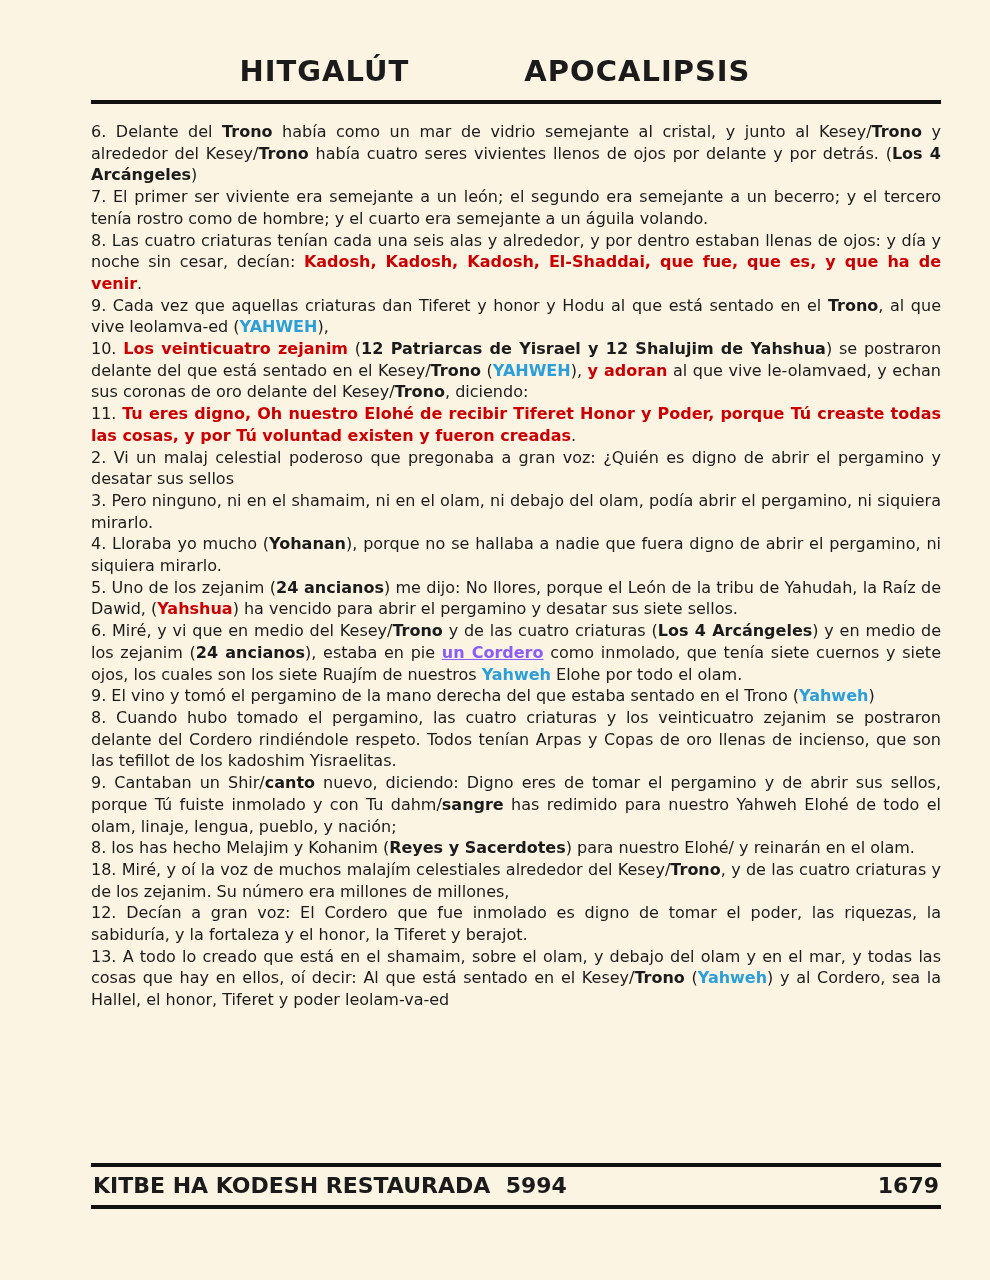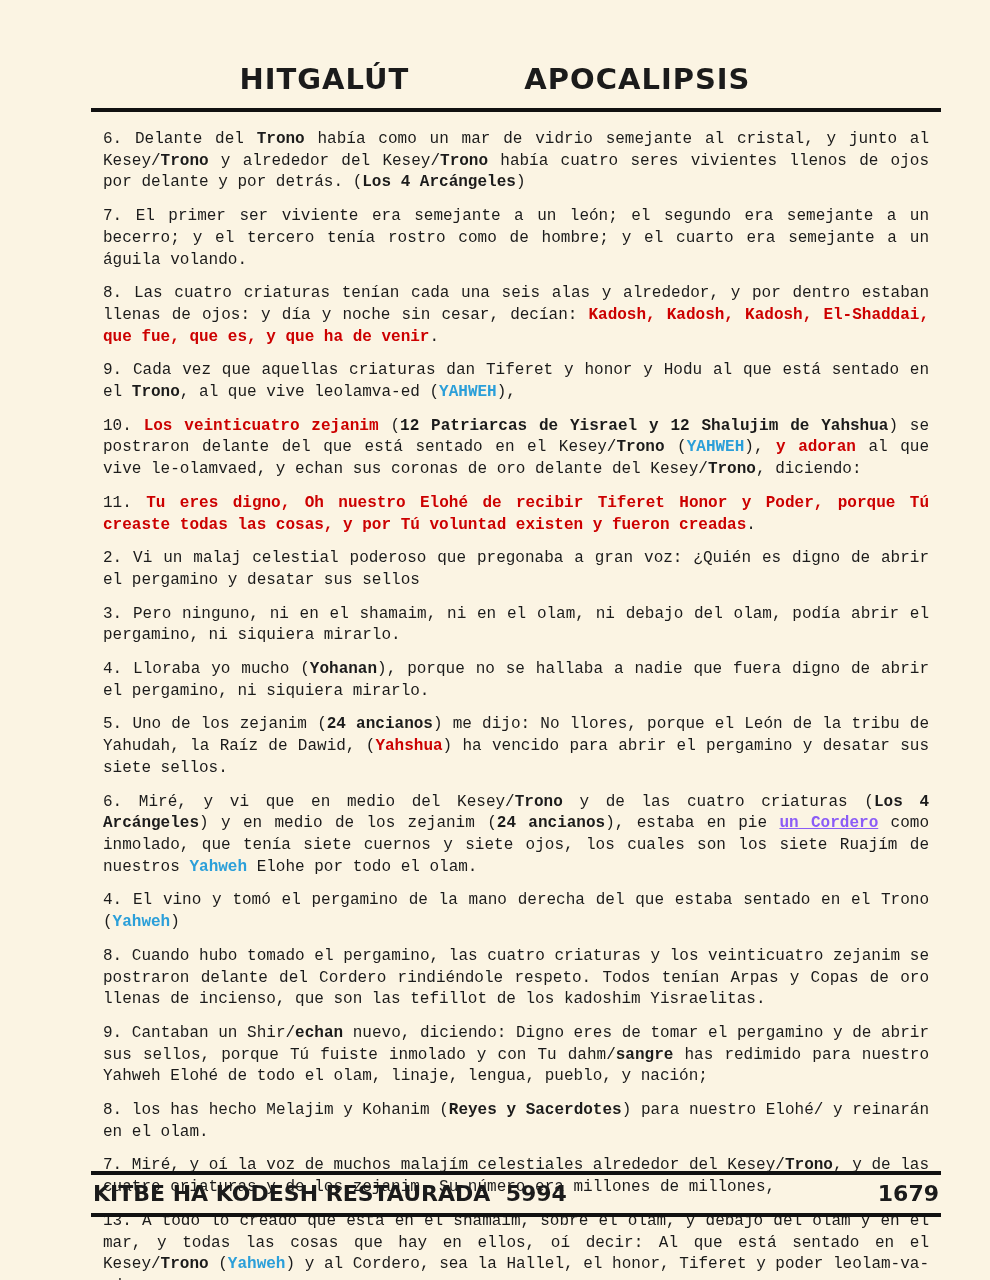--- a/index.html
+++ b/index.html
@@ -7,21 +7,21 @@
     width: 990px;
     height: 1280px;
     background: #FBF4E3;
     color: #1B1B1B;
     font-family: "DejaVu Sans", "Liberation Sans", sans-serif;
     position: relative;
     overflow: hidden;
   }
   .page {
     position: absolute;
-    left: 0; top: 8px;
+    left: 0; top: 0;
     width: 990px; height: 988px;
     box-sizing: border-box;
   }
   .header {
     display: flex;
     justify-content: center;
     gap: 115px;
     padding-top: 54px;
   }
   .title {
@@ -33,21 +33,21 @@
     height: 4px;
     background: #111;
     margin: 12px 49px 0 91px;
   }
   .body-text {
     margin: 17px 49px 0 91px;
     font-size: 16px;
     line-height: 21.7px;
     text-align: justify;
   }
-  .para { margin: 12px; font-family: Liberation Mono, monospace; }
+  .para { margin: 0; }
   .para.gap { margin-top: 22px; }
   .s-n  { font-weight: normal; color: #1B1B1B; }
   .s-b  { font-weight: bold;   color: #1B1B1B; }
   .s-r  { font-weight: bold;   color: #CC0000; }
   .s-bl { font-weight: bold;   color: #2B9FD9; }
   .s-ru { font-weight: bold;   color: #8b5cf6; text-decoration: underline; }
   .footer {
     position: absolute;
     left: 91px;
     right: 49px;
@@ -81,25 +81,26 @@
       <p class="para"><span class="s-n">7. El primer ser viviente era semejante a un león; el segundo era semejante a un becerro; y el tercero tenía rostro como de hombre; y el cuarto era semejante a un águila volando.</span></p>
       <p class="para"><span class="s-n">8. Las cuatro criaturas tenían cada una seis alas y alrededor, y por dentro estaban llenas de ojos: y día y noche sin cesar, decían: </span><span class="s-r">Kadosh, Kadosh, Kadosh, El-Shaddai, que fue, que es, y que ha de venir</span><span class="s-n">.</span></p>
       <p class="para"><span class="s-n">9. Cada vez que aquellas criaturas dan Tiferet y honor y Hodu al que está sentado en el </span><span class="s-b">Trono</span><span class="s-n">, al que vive leolamva-ed (</span><span class="s-bl">YAHWEH</span><span class="s-n">),</span></p>
       <p class="para"><span class="s-n">10. </span><span class="s-r">Los veinticuatro zejanim</span><span class="s-n"> (</span><span class="s-b">12 Patriarcas de Yisrael  y 12 Shalujim de Yahshua</span><span class="s-n">) se postraron delante del que está sentado en el Kesey/</span><span class="s-b">Trono</span><span class="s-n"> (</span><span class="s-bl">YAHWEH</span><span class="s-n">), </span><span class="s-r">y adoran</span><span class="s-n"> al que vive le-olamvaed, y echan sus coronas de oro delante del Kesey/</span><span class="s-b">Trono</span><span class="s-n">, diciendo:</span></p>
       <p class="para"><span class="s-n">11. </span><span class="s-r">Tu eres digno, Oh nuestro Elohé  de recibir Tiferet Honor y Poder, porque Tú creaste todas las cosas, y por Tú voluntad existen y fueron creadas</span><span class="s-n">.</span></p>
       <p class="para"><span class="s-n">2. Vi un malaj celestial poderoso que pregonaba a gran voz: ¿Quién es digno de abrir el pergamino y desatar sus sellos</span></p>
       <p class="para"><span class="s-n">3. Pero ninguno, ni en el shamaim, ni en el olam, ni debajo del olam, podía abrir el pergamino, ni siquiera mirarlo.</span></p>
       <p class="para"><span class="s-n">4. Lloraba yo mucho (</span><span class="s-b">Yohanan</span><span class="s-n">), porque no se hallaba a nadie que fuera digno de abrir el pergamino, ni siquiera mirarlo.</span></p>
       <p class="para"><span class="s-n">5. Uno de los zejanim (</span><span class="s-b">24 ancianos</span><span class="s-n">) me dijo: No llores, porque el León de la tribu de Yahudah, la Raíz de Dawid, (</span><span class="s-r">Yahshua</span><span class="s-n">) ha vencido para abrir el pergamino y desatar sus siete sellos.</span></p>
       <p class="para"><span class="s-n">6. Miré, y vi que en medio del Kesey/</span><span class="s-b">Trono</span><span class="s-n"> y de las cuatro criaturas (</span><span class="s-b">Los 4 Arcángeles</span><span class="s-n">) y en medio de los zejanim (</span><span class="s-b">24 ancianos</span><span class="s-n">), estaba en pie </span><span class="s-ru">un Cordero</span><span class="s-n"> como inmolado, que tenía siete cuernos y siete ojos, los cuales son los siete Ruajím de nuestros </span><span class="s-bl">Yahweh</span><span class="s-n"> Elohe por todo el olam.</span></p>
-      <p class="para"><span class="s-n">4. El vino y tomó el pergamino de la mano derecha del que estaba sentado en el Trono (</span><span class="s-bl">Yahweh</span><span class="s-n">)</span></p>
+      <p class="para"><span class="s-n">9. El vino y tomó el pergamino de la mano derecha del que estaba sentado en el Trono (</span><span class="s-bl">Yahweh</span><span class="s-n">)</span></p>
       <p class="para"><span class="s-n">8. Cuando hubo tomado el pergamino, las cuatro criaturas y los veinticuatro zejanim se postraron delante del Cordero rindiéndole respeto. Todos tenían Arpas y Copas de oro llenas de incienso, que son las tefillot de los kadoshim Yisraelitas.</span></p>
-      <p class="para"><span class="s-n">9. Cantaban un Shir/</span><span class="s-b">echan</span><span class="s-n"> nuevo, diciendo: Digno eres de tomar el pergamino y de abrir sus sellos, porque Tú fuiste inmolado y con Tu dahm/</span><span class="s-b">sangre</span><span class="s-n"> has redimido para nuestro Yahweh Elohé de todo el olam, linaje, lengua, pueblo, y nación;</span></p>
+      <p class="para"><span class="s-n">9. Cantaban un Shir/</span><span class="s-b">canto</span><span class="s-n"> nuevo, diciendo: Digno eres de tomar el pergamino y de abrir sus sellos, porque Tú fuiste inmolado y con Tu dahm/</span><span class="s-b">sangre</span><span class="s-n"> has redimido para nuestro Yahweh Elohé de todo el olam, linaje, lengua, pueblo, y nación;</span></p>
       <p class="para"><span class="s-n">8. los has hecho Melajim y Kohanim (</span><span class="s-b">Reyes y Sacerdotes</span><span class="s-n">) para nuestro Elohé/ y reinarán en el olam.</span></p>
-      <p class="para"><span class="s-n">7. Miré, y oí la voz de muchos malajím celestiales alrededor del Kesey/</span><span class="s-b">Trono</span><span class="s-n">, y de las cuatro criaturas y de los zejanim. Su número era millones de millones,</span></p>
+      <p class="para"><span class="s-n">18. Miré, y oí la voz de muchos malajím celestiales alrededor del Kesey/</span><span class="s-b">Trono</span><span class="s-n">, y de las cuatro criaturas y de los zejanim. Su número era millones de millones,</span></p>
+      <p class="para"><span class="s-n">12. Decían a gran voz: El Cordero que fue inmolado es digno de tomar el poder, las riquezas, la sabiduría, y la fortaleza y el honor, la Tiferet y berajot.</span></p>
       <p class="para"><span class="s-n">13. A todo lo creado que está en el shamaim, sobre el olam, y debajo del olam y en el mar, y todas las cosas que hay en ellos, oí decir: Al que está sentado en el Kesey/</span><span class="s-b">Trono</span><span class="s-n"> (</span><span class="s-bl">Yahweh</span><span class="s-n">) y al Cordero, sea la Hallel, el honor, Tiferet y poder leolam-va-ed</span></p>
     </div>
 
   <div class="footer">
     <div class="frule"></div>
     <div class="frow">
       <span>KITBE HA KODESH RESTAURADA  5994</span>
       <span>1679</span>
     </div>
     <div class="frule"></div>

